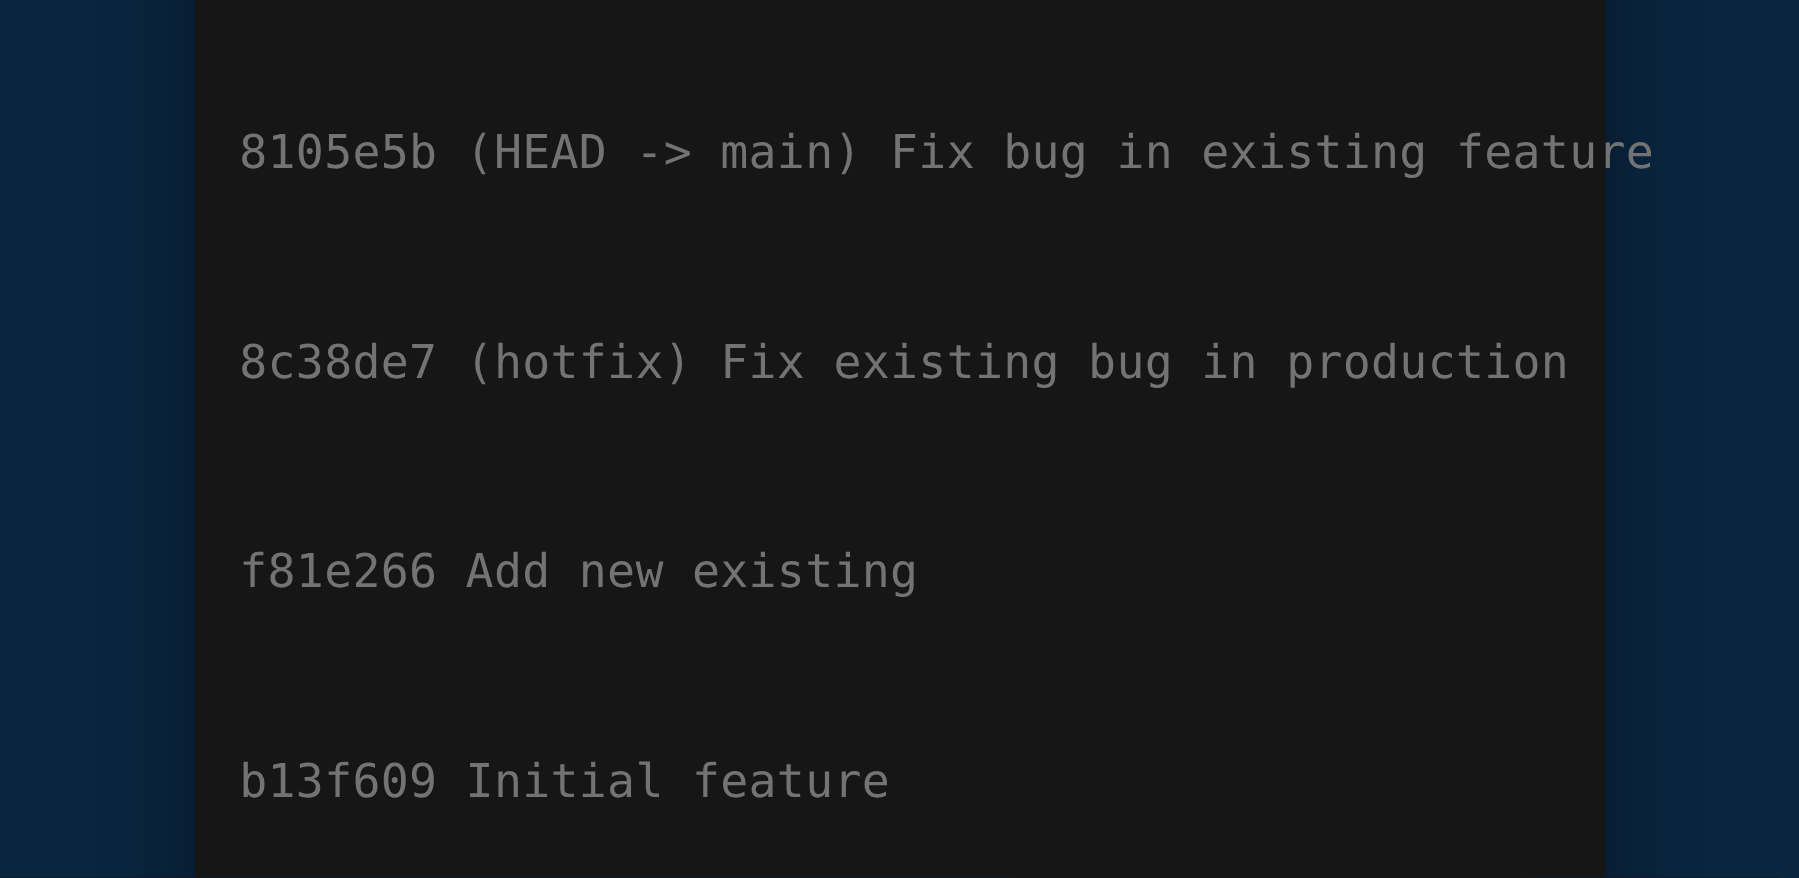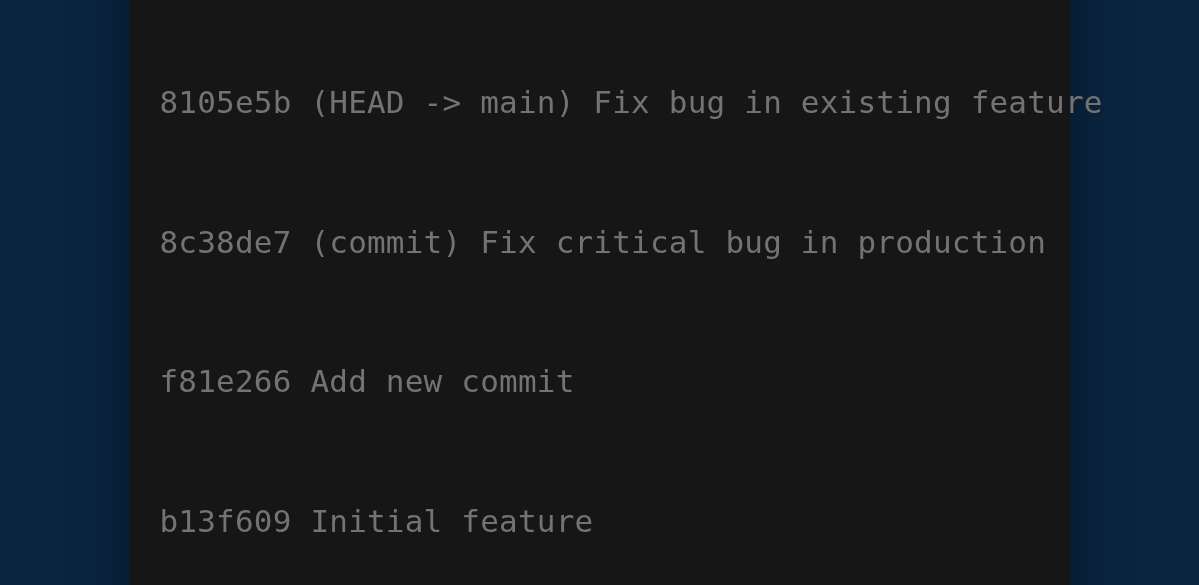--- a/index.html
+++ b/index.html
@@ -58,17 +58,17 @@
 <body>
 
 <div class="terminal-window">
   <div class="title-bar">
     <div class="traffic-light red"></div>
     <div class="traffic-light yellow"></div>
     <div class="traffic-light green"></div>
   </div>
   <div class="terminal-content">
     <span class="log-line">8105e5b (HEAD -&gt; main) Fix bug in existing feature</span>
-    <span class="log-line">8c38de7 (commit) Fix critical bug in production</span>
-    <span class="log-line">f81e266 Add new commit</span>
+    <span class="log-line">8c38de7 (hotfix) Fix existing bug in production</span>
+    <span class="log-line">f81e266 Add new existing</span>
     <span class="log-line">b13f609 Initial feature</span>
   </div>
 </div>
 
 </body></html>

